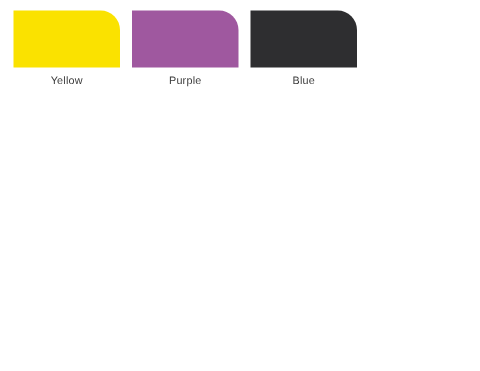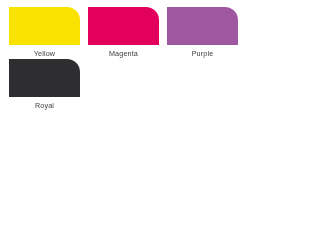--- a/index.html
+++ b/index.html
@@ -60,34 +60,30 @@
 
 <div id="swatch-grid">
 
   <div class="swatch-cell">
     <div class="swatch-chip" style="background: rgb(250, 226, 0);"></div>
     <div class="swatch-label">Yellow</div>
   </div>
 
 
 
-  <div class="swatch-cell">
-    <div class="swatch-chip" style="background: rgb(227, 0, 93);"></div>
-    <div class="swatch-label">Magenta</div>
-  </div>
 
   <div class="swatch-cell">
     <div class="swatch-chip" style="background: rgb(159, 88, 159);"></div>
     <div class="swatch-label">Purple</div>
   </div>
 
 
 
 
 
 
 
   <div class="swatch-cell">
     <div class="swatch-chip" style="background: rgb(46, 46, 48);"></div>
-    <div class="swatch-label">Royal</div>
+    <div class="swatch-label">Blue</div>
   </div>
 
 </div>
 
 </body></html>

